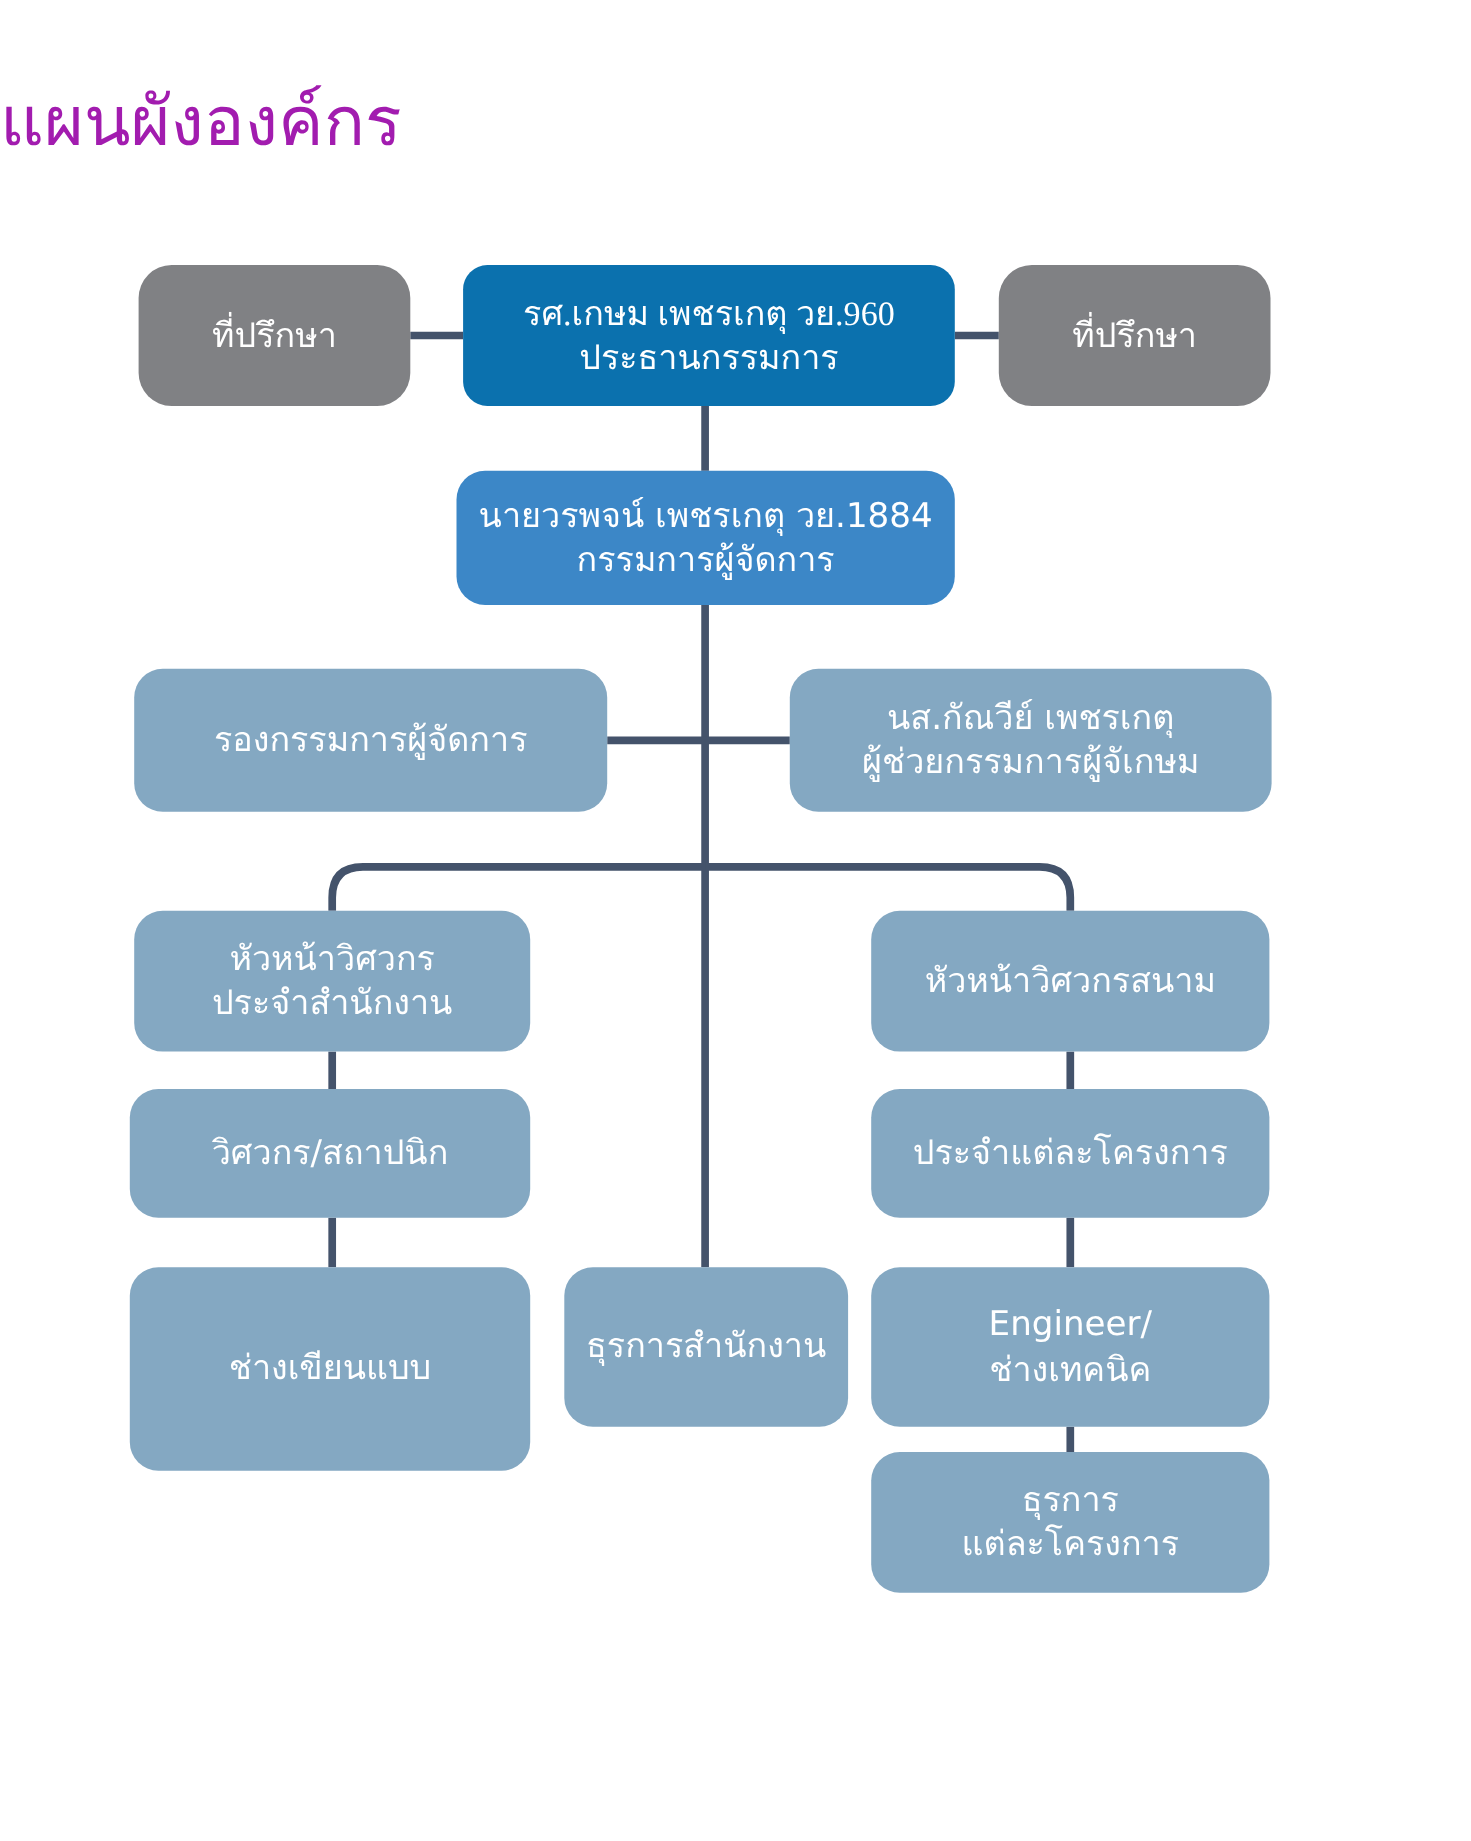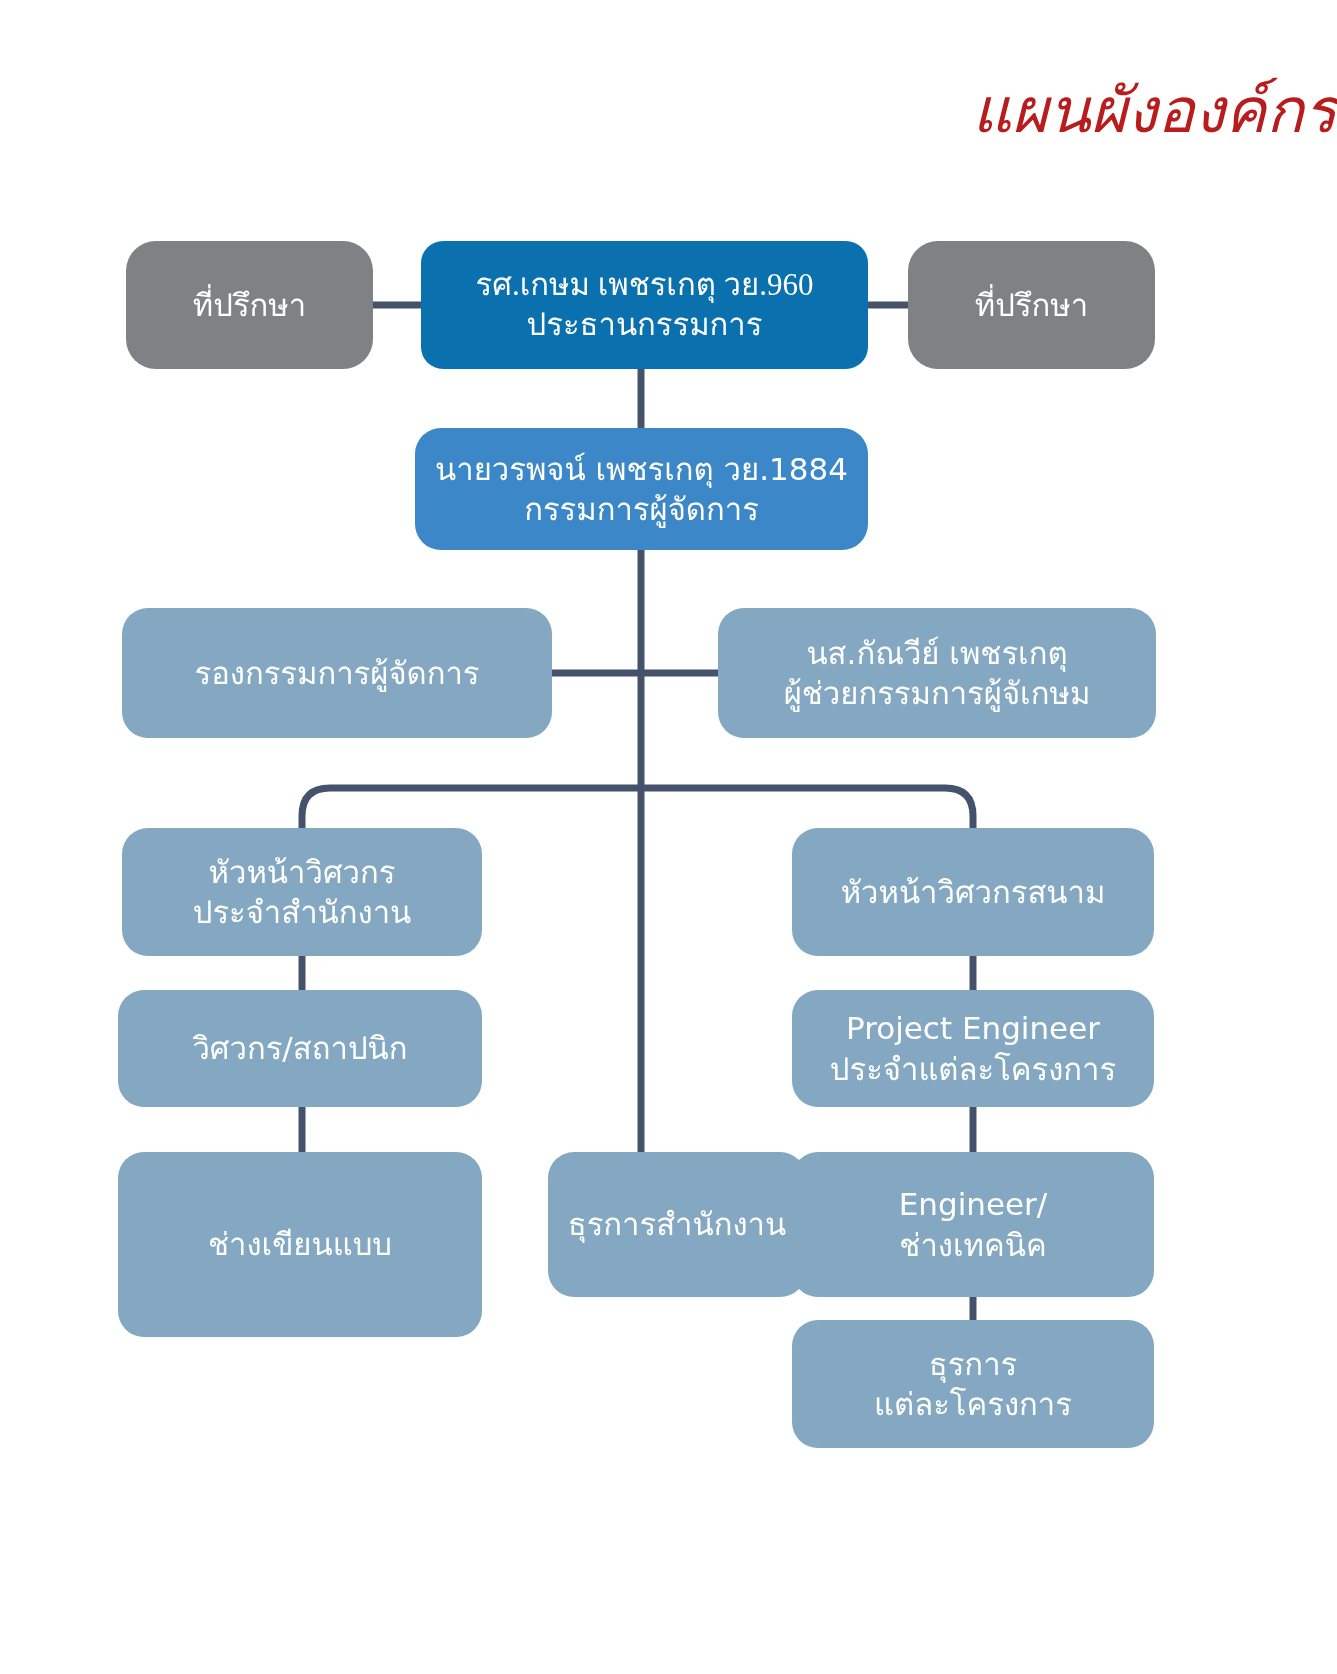--- a/index.html
+++ b/index.html
@@ -30,28 +30,27 @@
     height: 1674px;
     z-index: 1;
     pointer-events: none;
   }
 
   .chart-title {
     position: absolute;
     left: 0;
     top: 78px;
     width: 1337px;
-    text-align: right;
-    color: #b91c1c;
+    text-align: left;
+    color: #a21caf;
     font-size: 62px;
     line-height: 1.05;
     font-weight: 400;
     letter-spacing: 0px;
     z-index: 3;
-    font-style: italic;
   }
 
   .node {
     position: absolute;
     box-sizing: border-box;
     display: flex;
     flex-direction: column;
     align-items: center;
     justify-content: center;
     text-align: center;
@@ -80,21 +79,21 @@
 
   #node-md              { left: 415px;  top: 428px;  width: 453px; height: 122px; }
 
   #node-deputy-md       { left: 122px;  top: 608px;  width: 430px; height: 130px; }
   #node-assistant-md    { left: 718px;  top: 608px;  width: 438px; height: 130px; }
 
   #node-chief-eng-office{ left: 122px;  top: 828px;  width: 360px; height: 128px; }
   #node-eng-architect   { left: 118px;  top: 990px;  width: 364px; height: 117px; }
   #node-draftsman       { left: 118px;  top: 1152px; width: 364px; height: 185px; }
 
-  #node-office-admin    { left: 513px;  top: 1152px; width: 258px; height: 145px; margin-left: 35px; }
+  #node-office-admin    { left: 513px;  top: 1152px; width: 258px; height: 145px; }
 
   #node-chief-eng-field { left: 792px;  top: 828px;  width: 362px; height: 128px; }
   #node-project-eng     { left: 792px;  top: 990px;  width: 362px; height: 117px; }
   #node-engineer-tech   { left: 792px;  top: 1152px; width: 362px; height: 145px; }
   #node-project-admin   { left: 792px;  top: 1320px; width: 362px; height: 128px; }
 </style>
 </head>
 <body>
 
 <div id="chart-root">
@@ -169,21 +168,20 @@
 
   <div class="node level4" id="node-office-admin">
     <span class="ln">ธุรการสำนักงาน</span>
   </div>
 
   <div class="node level4" id="node-chief-eng-field">
     <span class="ln">หัวหน้าวิศวกรสนาม</span>
   </div>
 
   <div class="node level4" id="node-project-eng">
-    <span class="ln">Project Engineer</span>
     <span class="ln">ประจำแต่ละโครงการ</span>
   </div>
 
   <div class="node level4" id="node-engineer-tech">
     <span class="ln">Engineer/</span>
     <span class="ln">ช่างเทคนิค</span>
   </div>
 
   <div class="node level4" id="node-project-admin">
     <span class="ln">ธุรการ</span>

